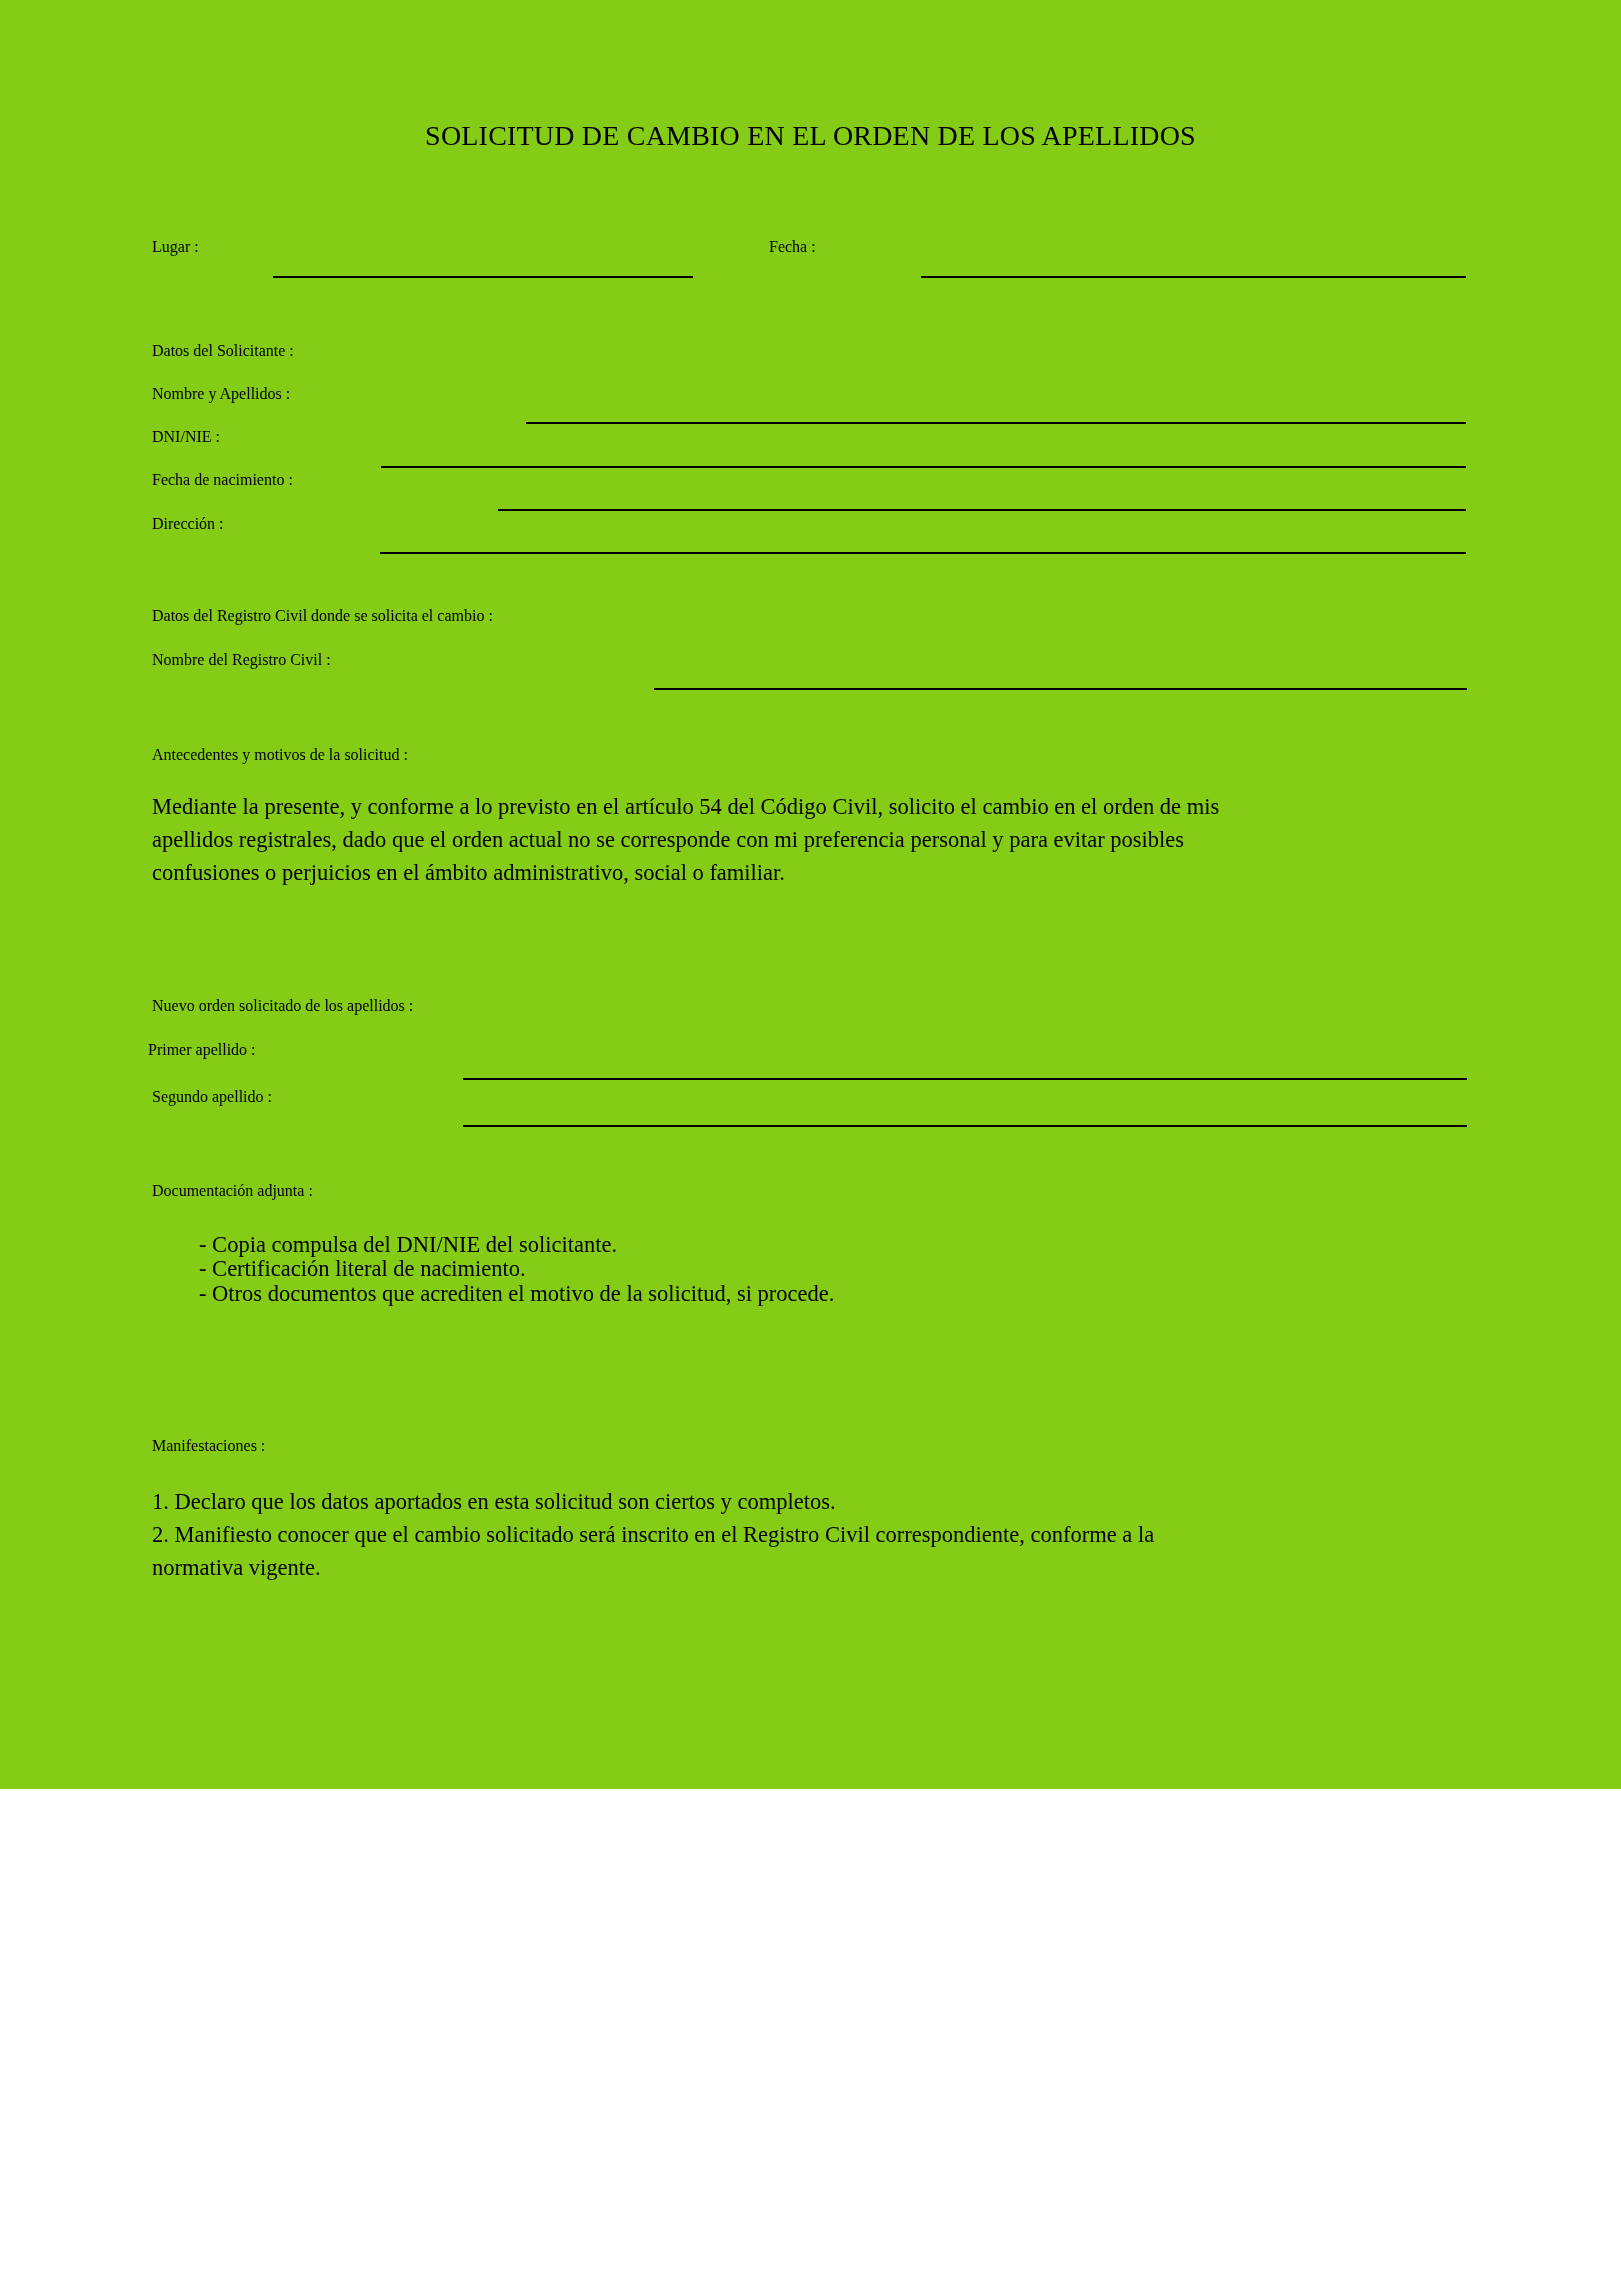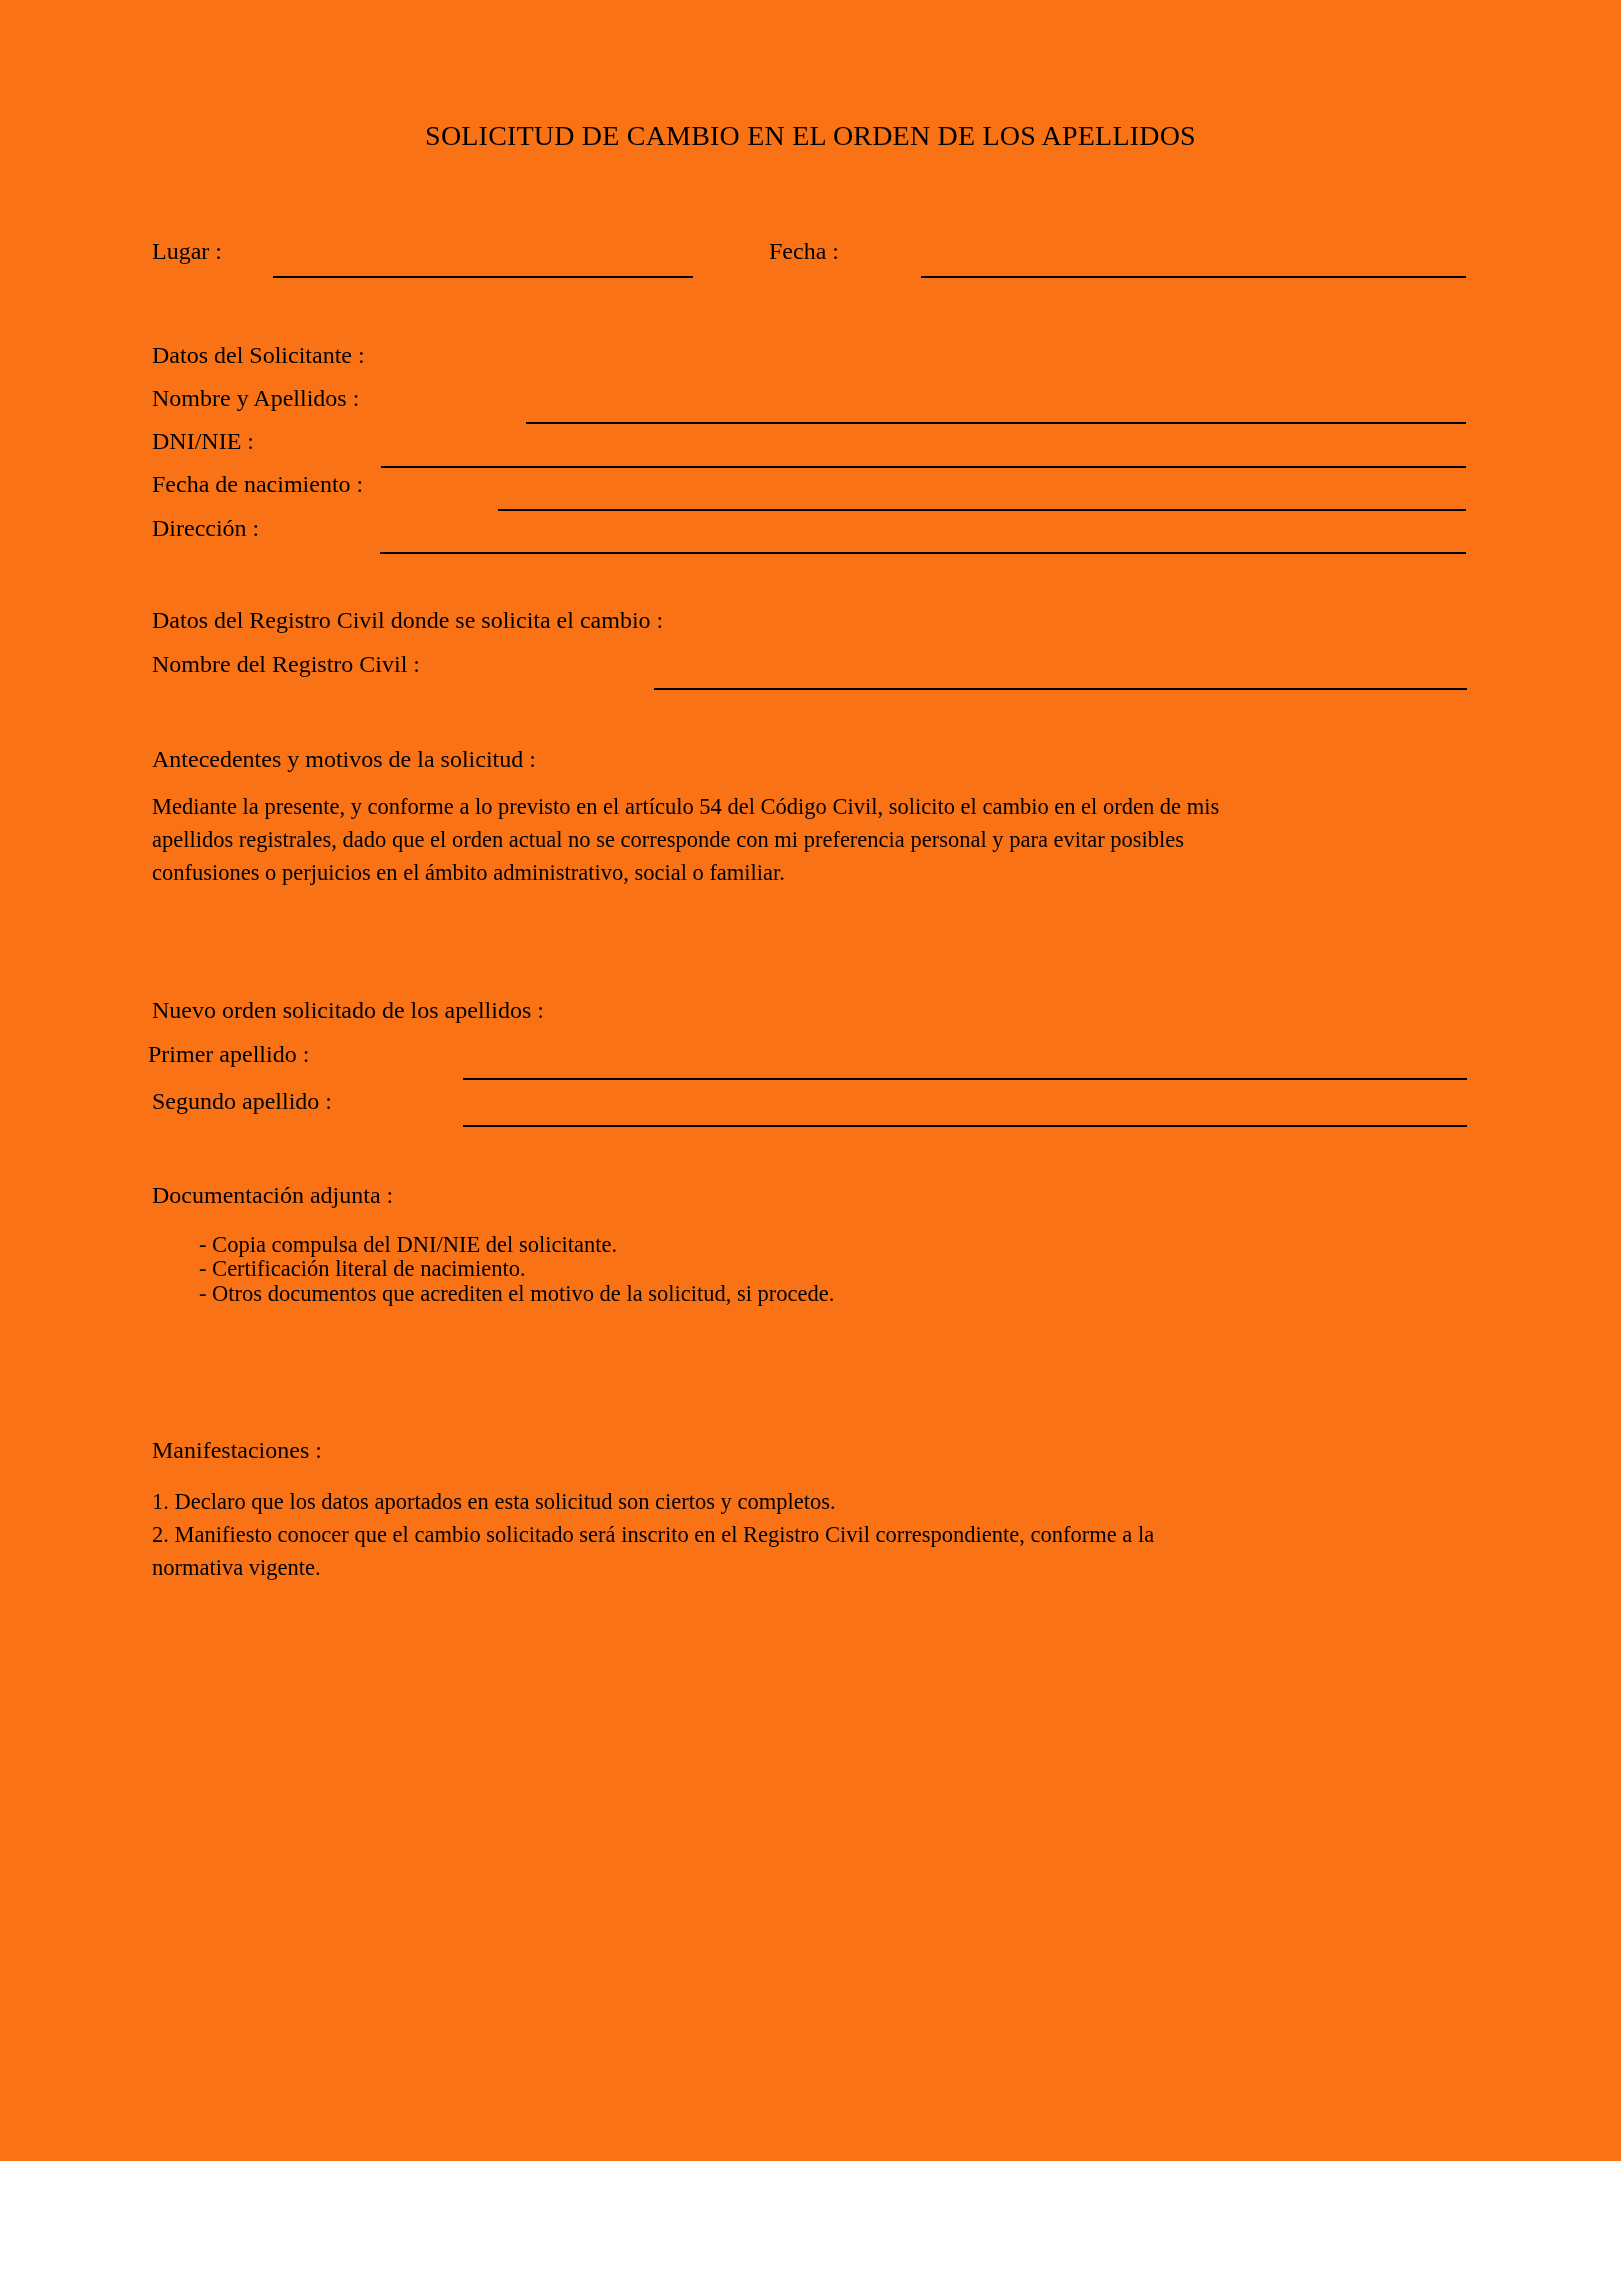--- a/index.html
+++ b/index.html
@@ -13,41 +13,41 @@
     position: relative;
     font-family: "Liberation Serif", "DejaVu Serif", serif;
     color: #000000;
     overflow: hidden;
   }
 
   .page {
     position: absolute;
     left: 0; top: 0;
     width: 1621px;
-    height: 2161px;
-    background: #f97316;
+    height: 1789px;
+    background: #84cc16;
   }
 
   
   .doc-title {
     position: absolute;
     left: 0;
     top: 120px;
     width: 1621px;
     text-align: center;
     font-size: 28px;
     font-weight: 400;
     letter-spacing: 0.2px;
     white-space: nowrap;
   }
 
   
   .txt {
     position: absolute;
-    font-size: 24px;
+    font-size: 16px;
     line-height: 1.0;
     white-space: nowrap;
   }
 
   
   .rule {
     position: absolute;
     height: 0;
     border-top: 2.9px solid #000000;
   }

